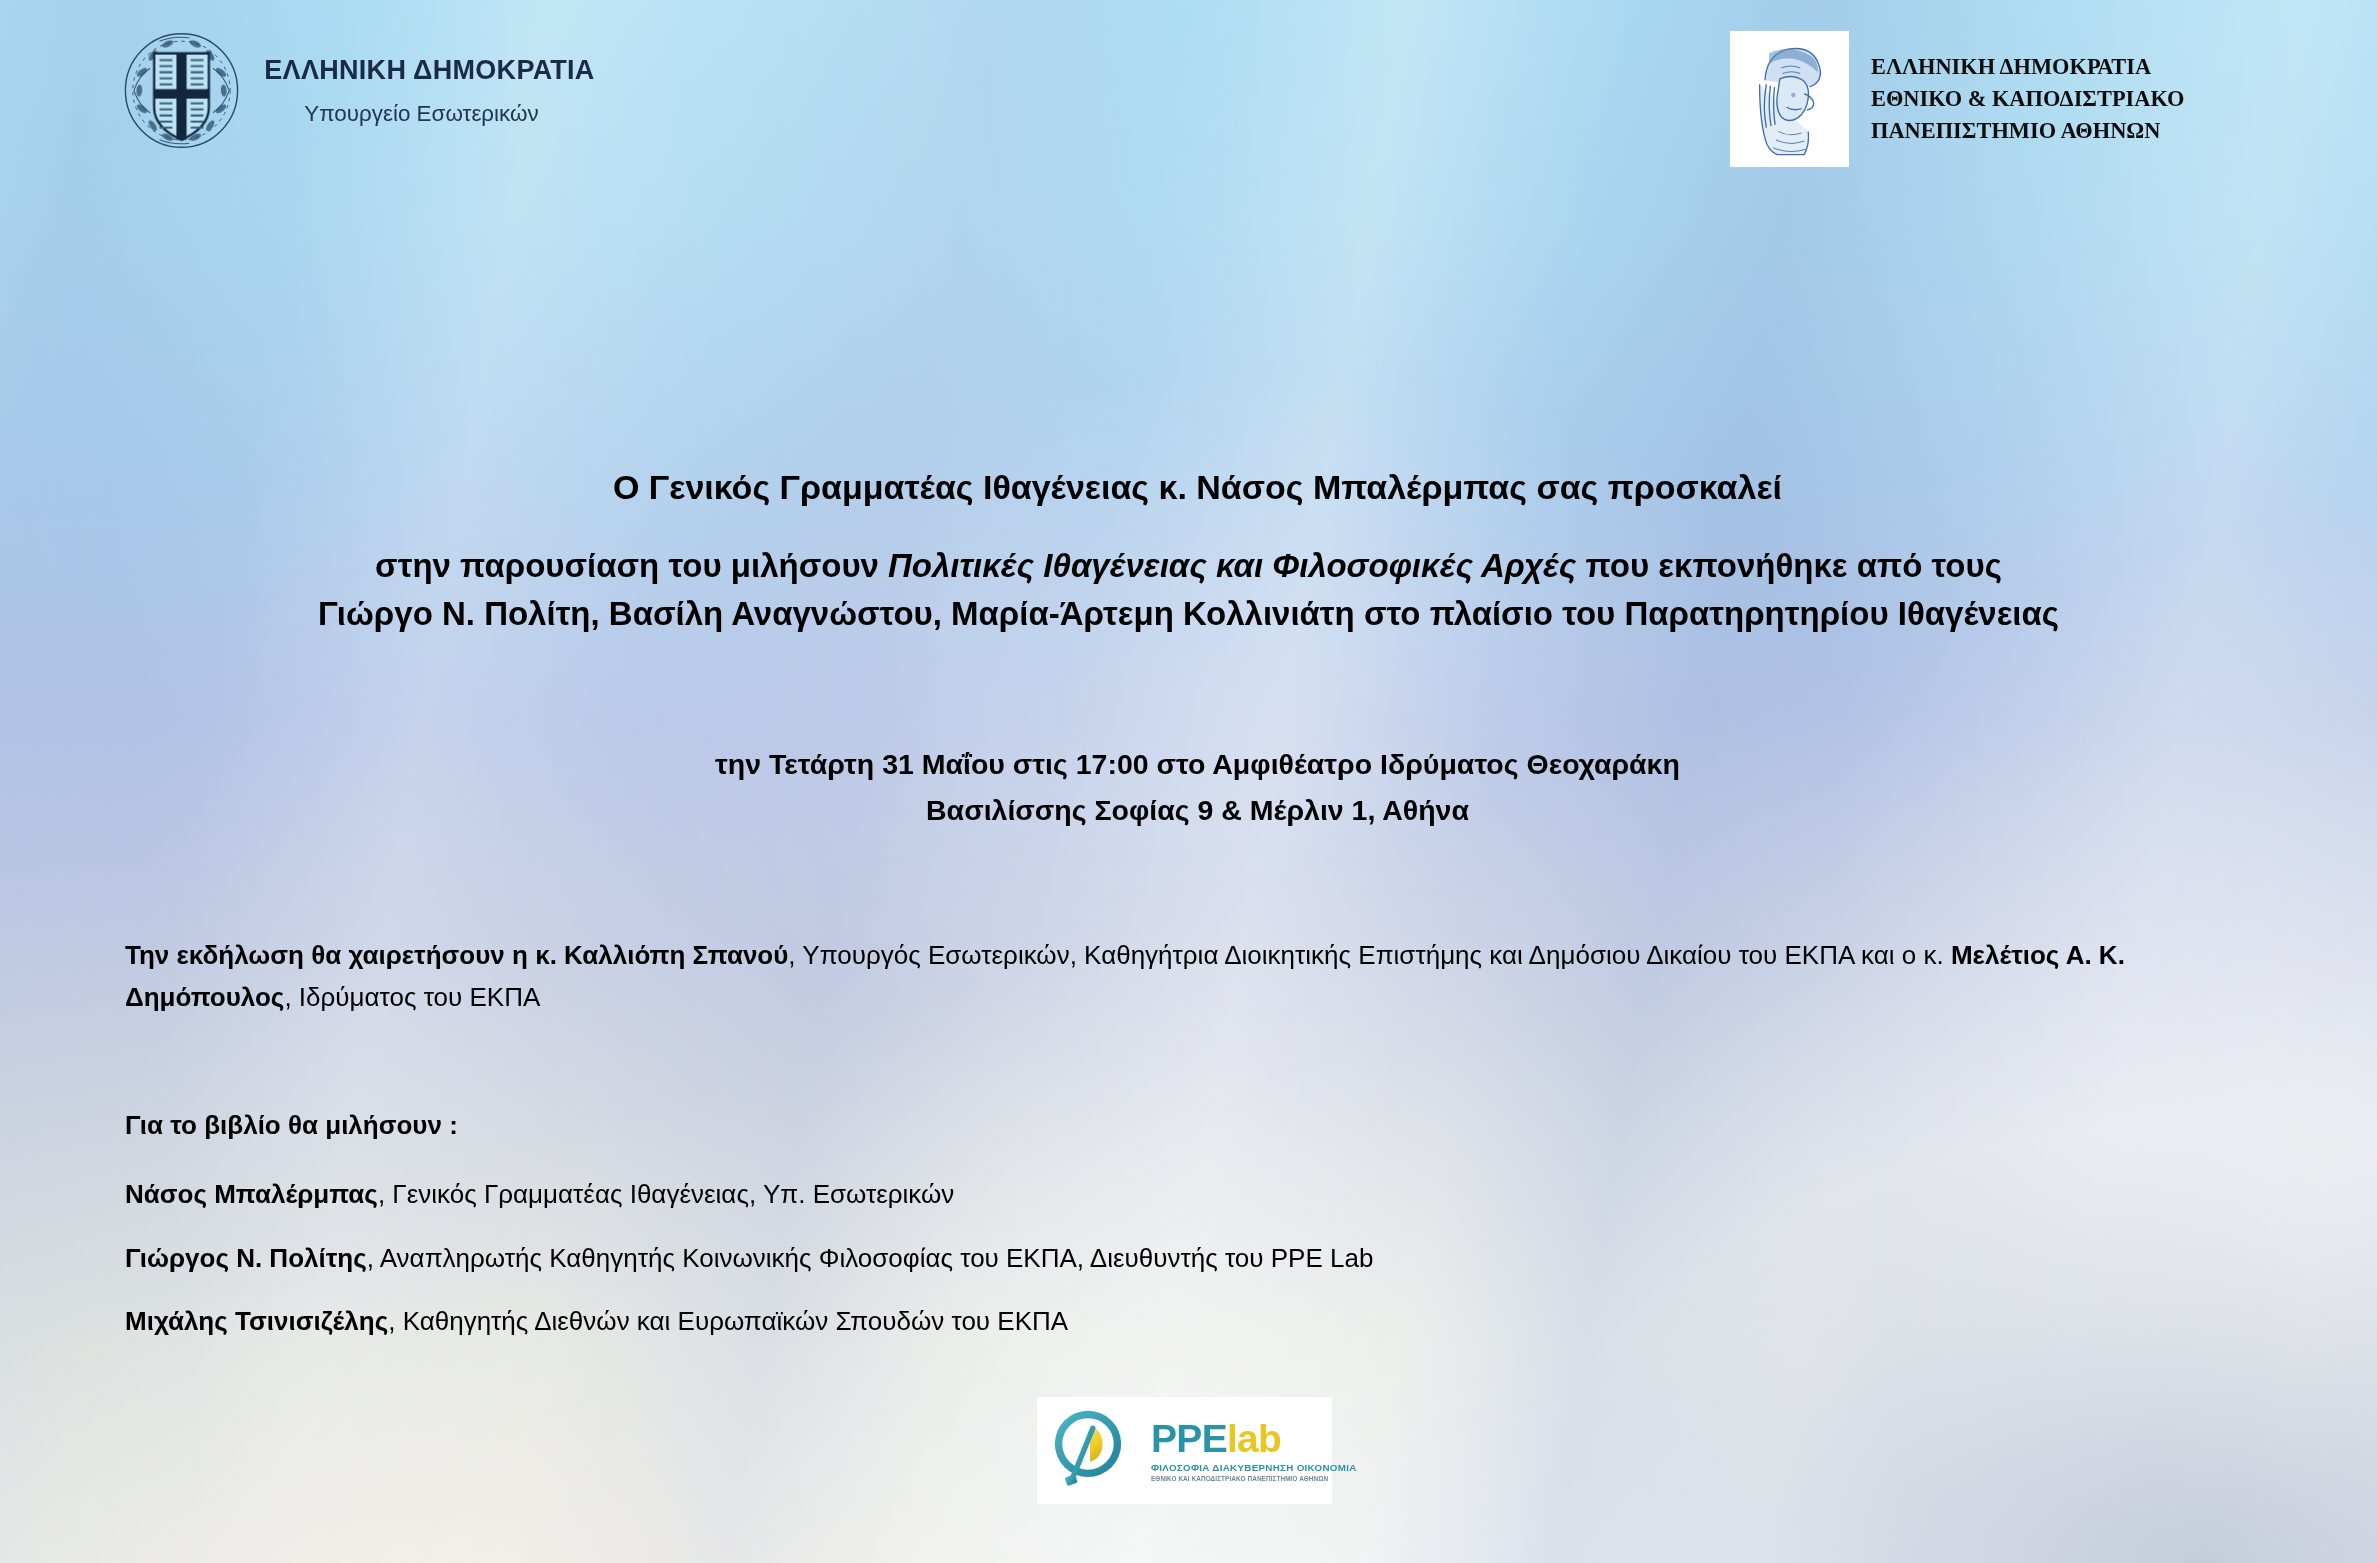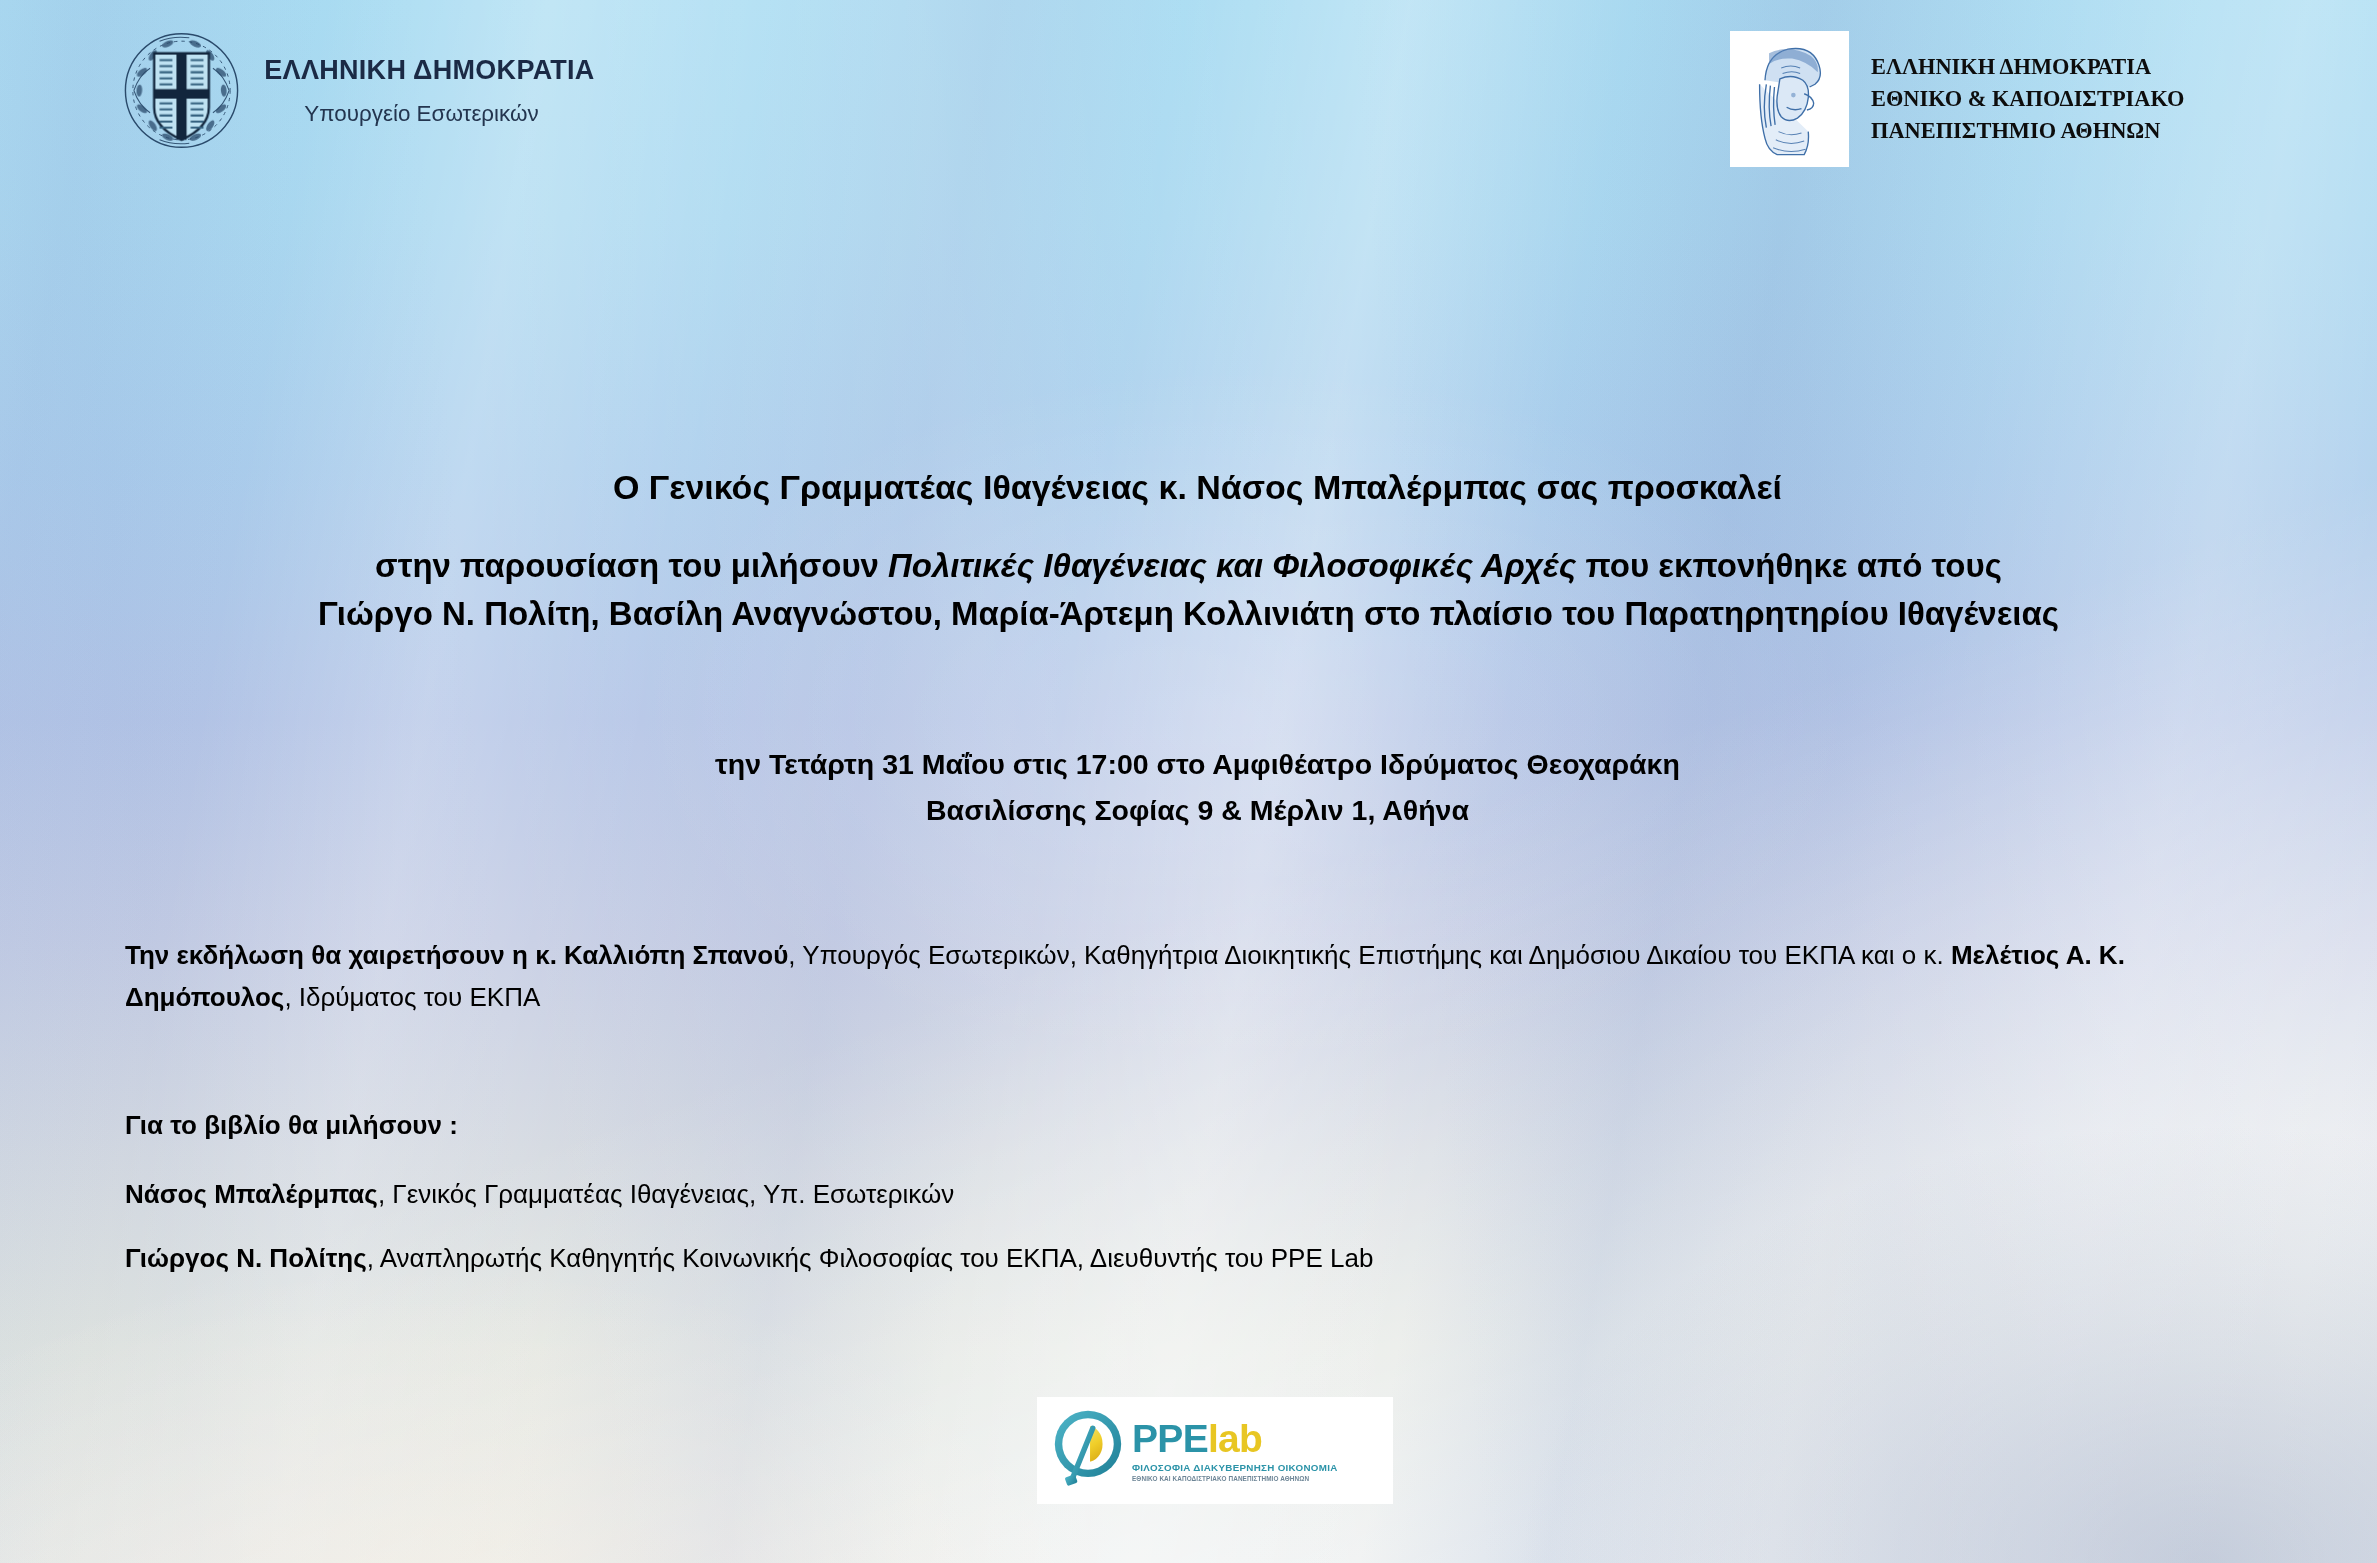--- a/index.html
+++ b/index.html
@@ -216,28 +216,28 @@
   .speaker-row { margin-bottom: 30px; }
   .speaker-row:last-child { margin-bottom: 0; }
   .sp-name { font-weight: 700; }
   .sp-role { font-weight: 400; }
 
   
   .ppe-plate {
     position: absolute;
     left: 1037px;
     top: 1397px;
-    width: 356px;
+    width: 295px;
     height: 107px;
     background: #ffffff;
     display: flex;
     align-items: center;
     padding: 0 11px;
     box-sizing: border-box;
-    gap: 4px;
+    gap: 23px;
   }
   .ppe-mark { width: 80px; height: 84px; flex: 0 0 auto; }
   .ppe-word-col { display: flex; flex-direction: column; justify-content: center; }
   .ppe-wordmark {
     font-size: 39px;
     font-weight: 700;
     line-height: 1;
     letter-spacing: -0.7px;
     white-space: nowrap;
   }
@@ -374,20 +374,23 @@
       <div class="speakers-heading">Για το βιβλίο θα μιλήσουν :</div>
 
       <div class="speaker-row">
         <span class="sp-name">Νάσος Μπαλέρμπας</span><span class="sp-role">, Γενικός Γραμματέας Ιθαγένειας, Υπ. Εσωτερικών</span>
       </div>
 
       <div class="speaker-row">
         <span class="sp-name">Γιώργος Ν. Πολίτης</span><span class="sp-role">, Αναπληρωτής Καθηγητής Κοινωνικής Φιλοσοφίας του ΕΚΠΑ, Διευθυντής του PPE Lab</span>
       </div>
 
+      <div class="speaker-row">
+        <span class="sp-name">Μιχάλης Τσινισιζέλης</span><span class="sp-role">, Καθηγητής Διεθνών και Ευρωπαϊκών Σπουδών του ΕΚΠΑ</span>
+      </div>
     </div>
 
     <div class="ppe-plate">
       <span>
         <svg class="ppe-mark" viewBox="0 0 118 124" aria-hidden="true">
           <defs>
             <linearGradient id="tealg" x1="0" y1="0" x2="1" y2="1">
               <stop offset="0%" stop-color="#4fb6c9"></stop>
               <stop offset="100%" stop-color="#1e7f96"></stop>
             </linearGradient>

